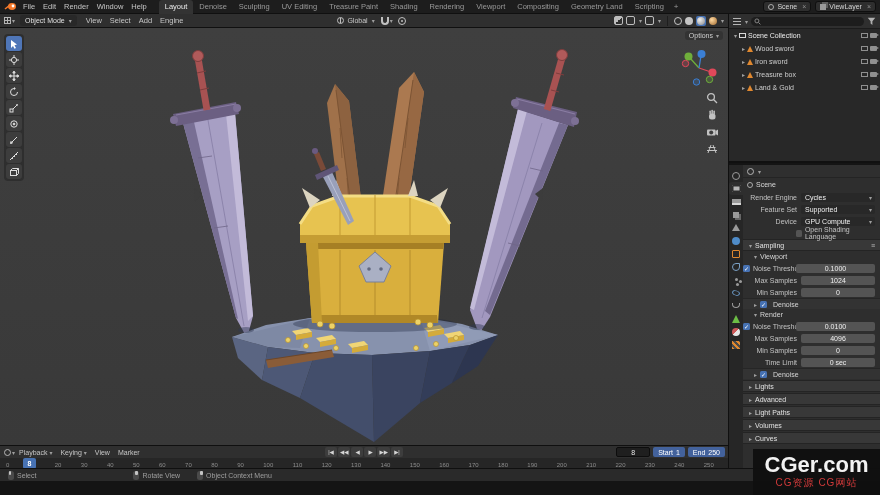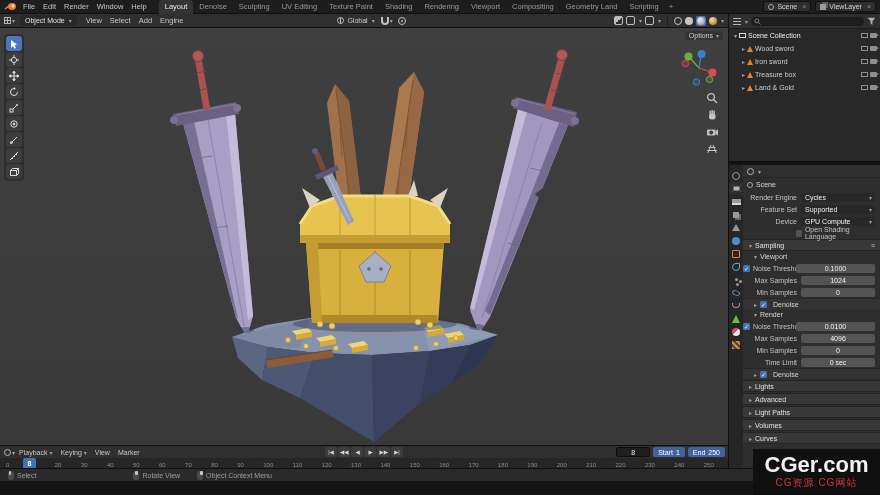--- a/index.html
+++ b/index.html
@@ -156,21 +156,21 @@
         <span class="menu-item">Render</span>
         <span class="menu-item">Window</span>
         <span class="menu-item">Help</span>
       </nav>
     <nav class="workspaces">
 
     <span class="ws active">Layout</span>
         <span class="ws">Denoise</span>
         <span class="ws">Sculpting</span>
         <span class="ws">UV Editing</span>
-        <span class="ws">Texture Paint</span>
+        <span class="ws">Treasure Paint</span>
         <span class="ws">Shading</span>
         <span class="ws">Rendering</span>
         <span class="ws">Viewport</span>
         <span class="ws">Compositing</span>
         <span class="ws">Geometry Land</span>
         <span class="ws">Scripting</span>
       </nav>
     <span class="ws-add">+</span>
     <div class="tb-right">
       <div class="tb-field">

